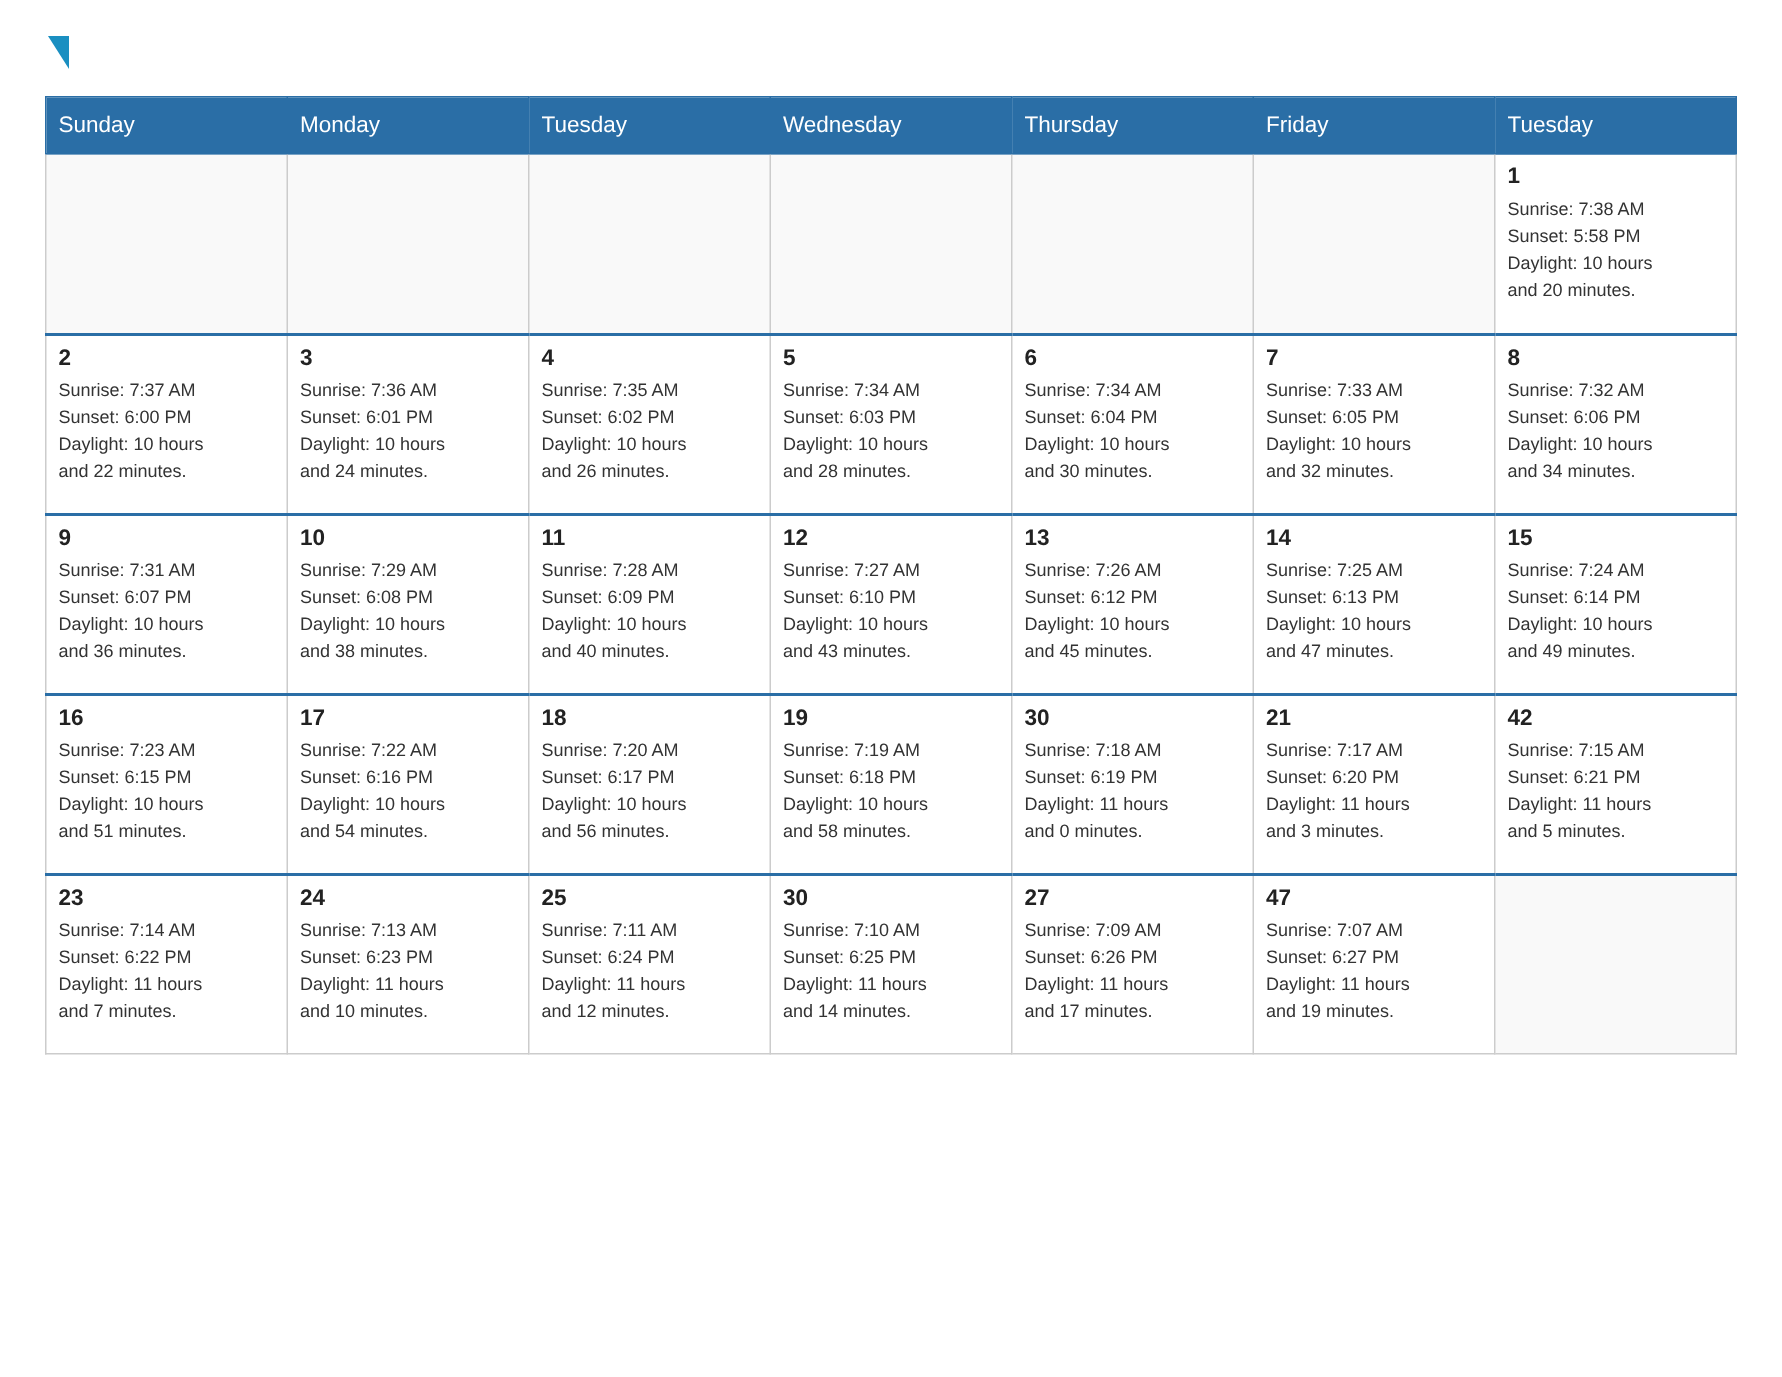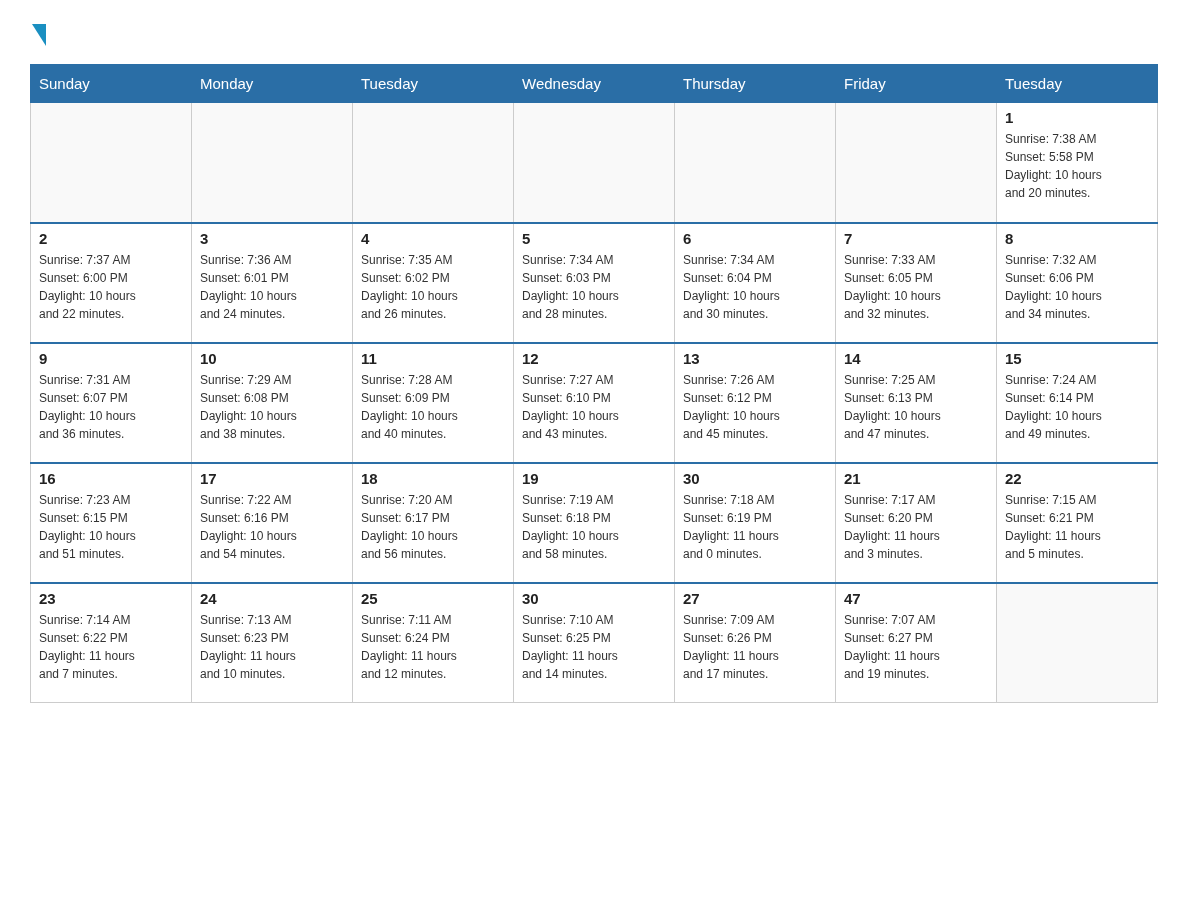--- a/index.html
+++ b/index.html
@@ -210,21 +210,21 @@
         </td>
         <td>
           <span class="day-number">30</span>
           <div class="day-info">Sunrise: 7:18 AM<br>Sunset: 6:19 PM<br>Daylight: 11 hours<br>and 0 minutes.</div>
         </td>
         <td>
           <span class="day-number">21</span>
           <div class="day-info">Sunrise: 7:17 AM<br>Sunset: 6:20 PM<br>Daylight: 11 hours<br>and 3 minutes.</div>
         </td>
         <td>
-          <span class="day-number">22</span>
+          <span class="day-number">42</span>
           <div class="day-info">Sunrise: 7:15 AM<br>Sunset: 6:21 PM<br>Daylight: 11 hours<br>and 5 minutes.</div>
         </td>
       </tr>
       <tr class="row-separator">
         <td>
           <span class="day-number">23</span>
           <div class="day-info">Sunrise: 7:14 AM<br>Sunset: 6:22 PM<br>Daylight: 11 hours<br>and 7 minutes.</div>
         </td>
         <td>
           <span class="day-number">24</span>

